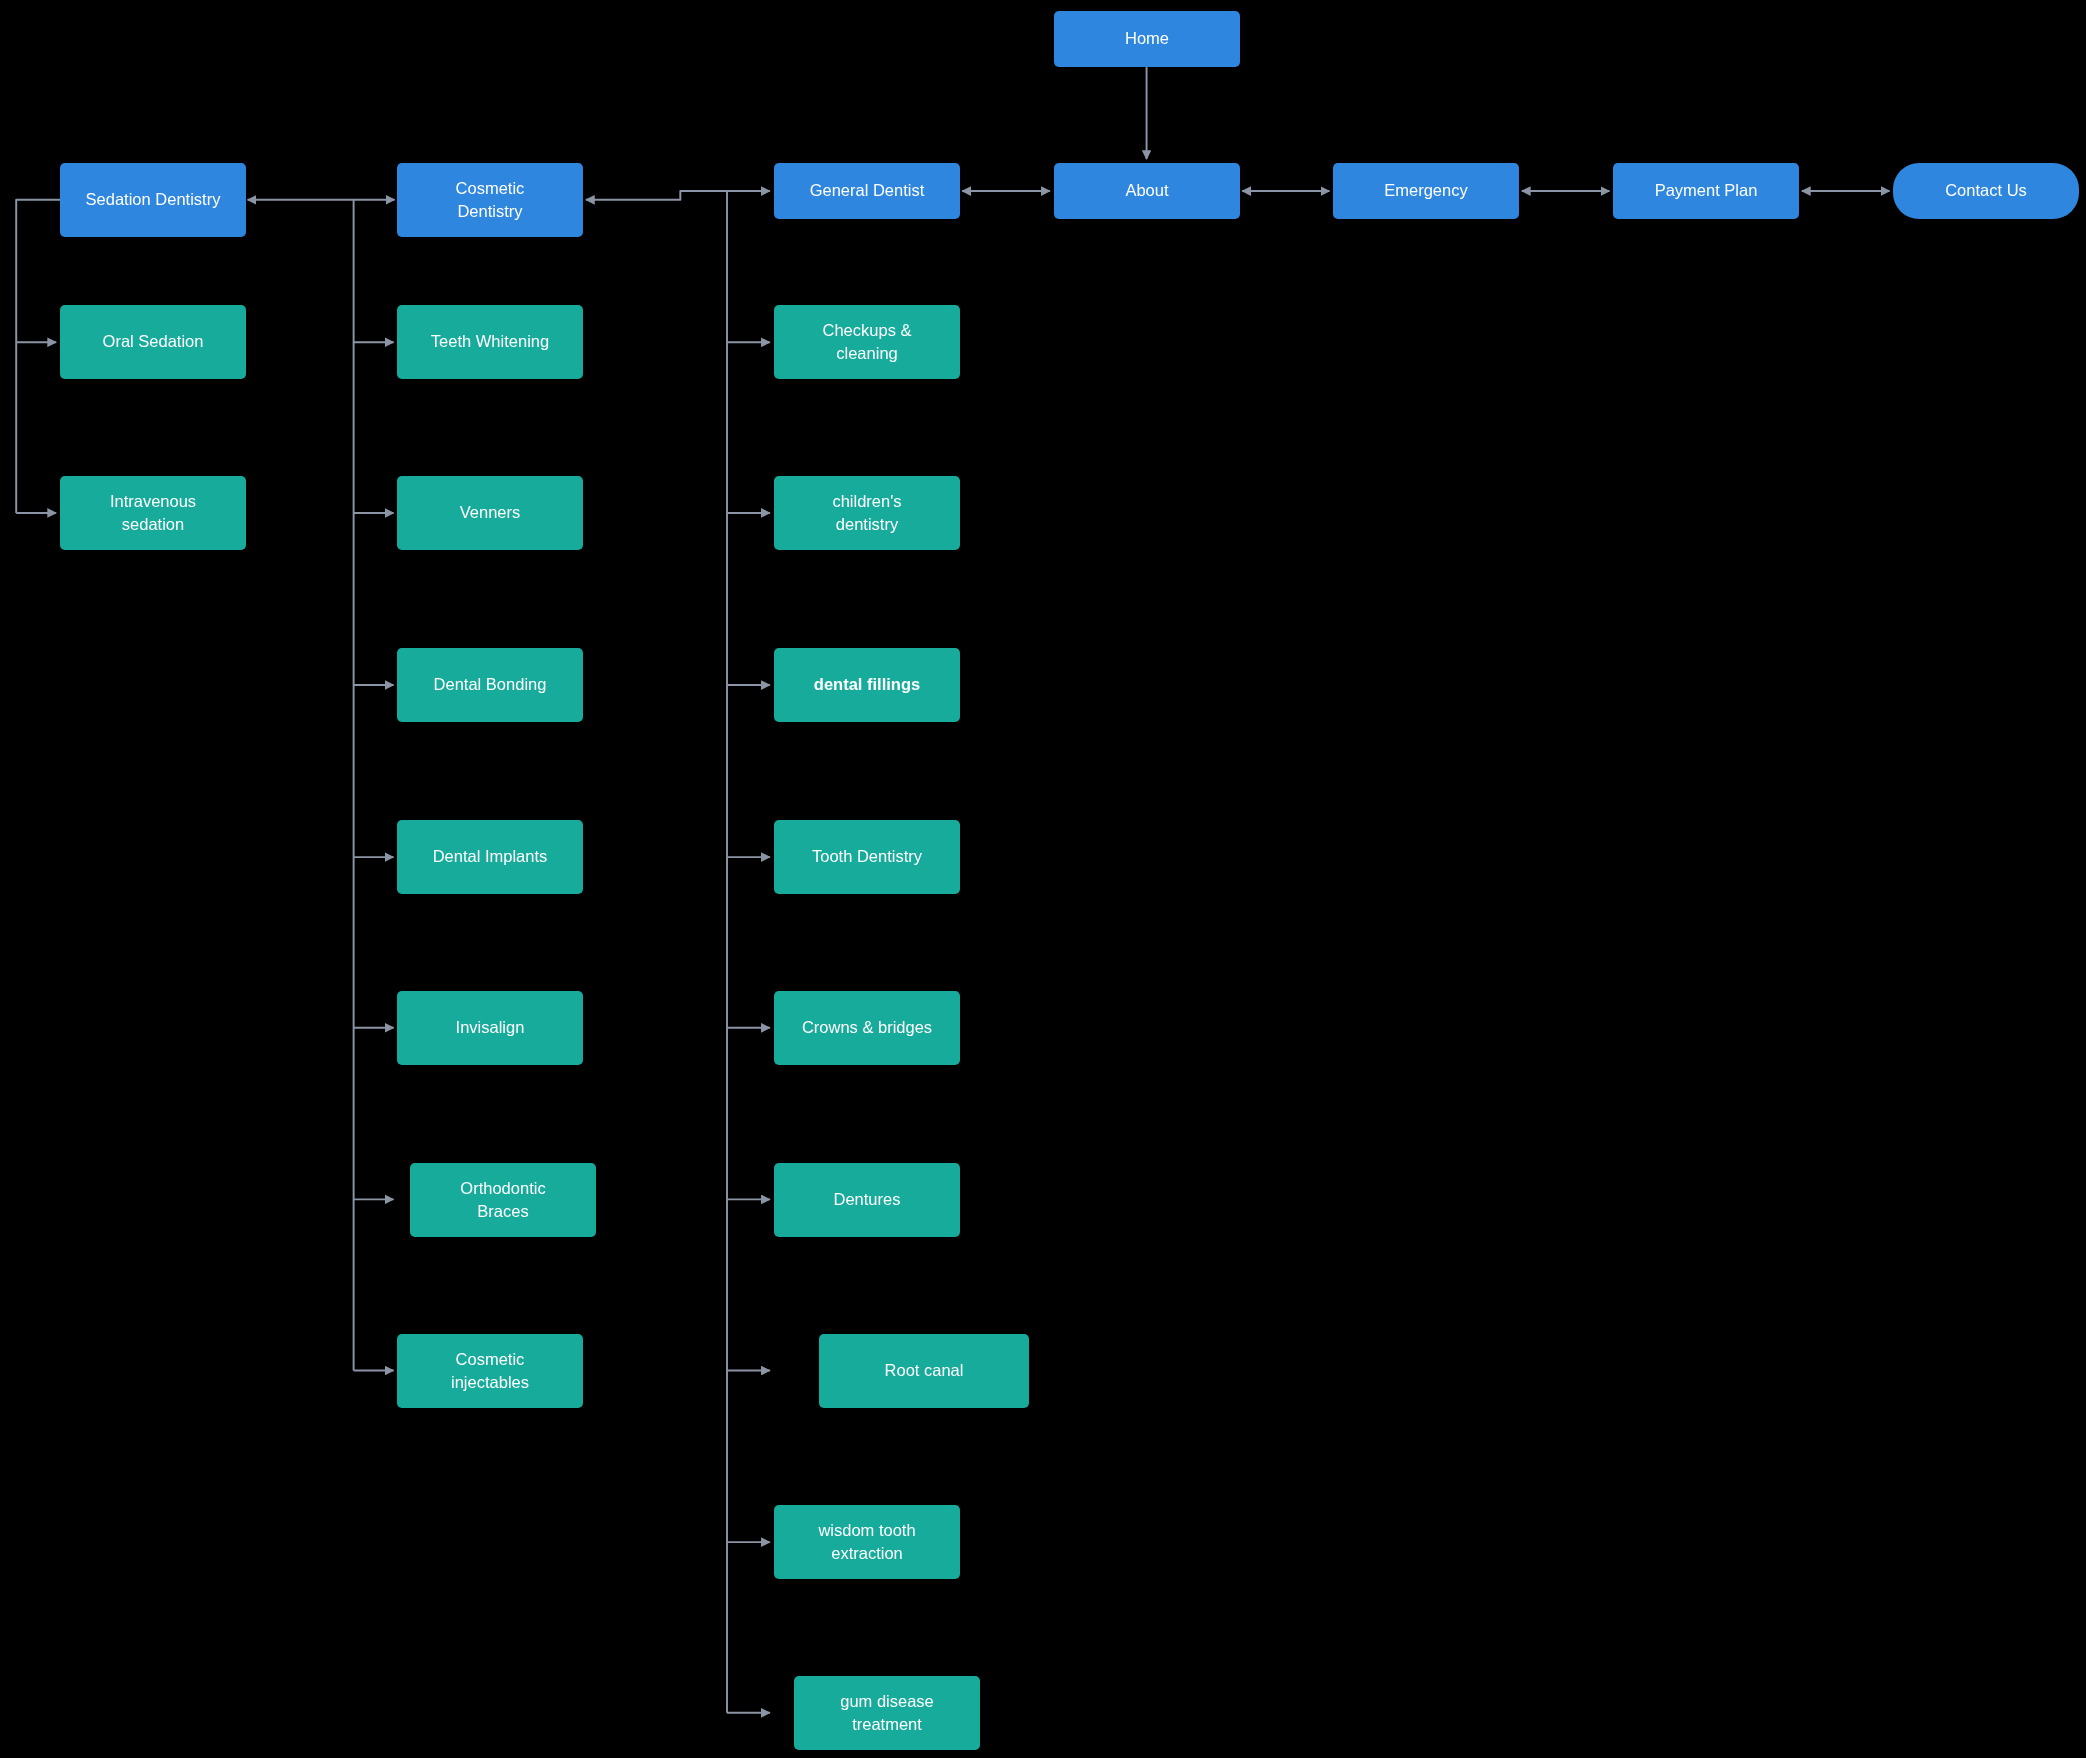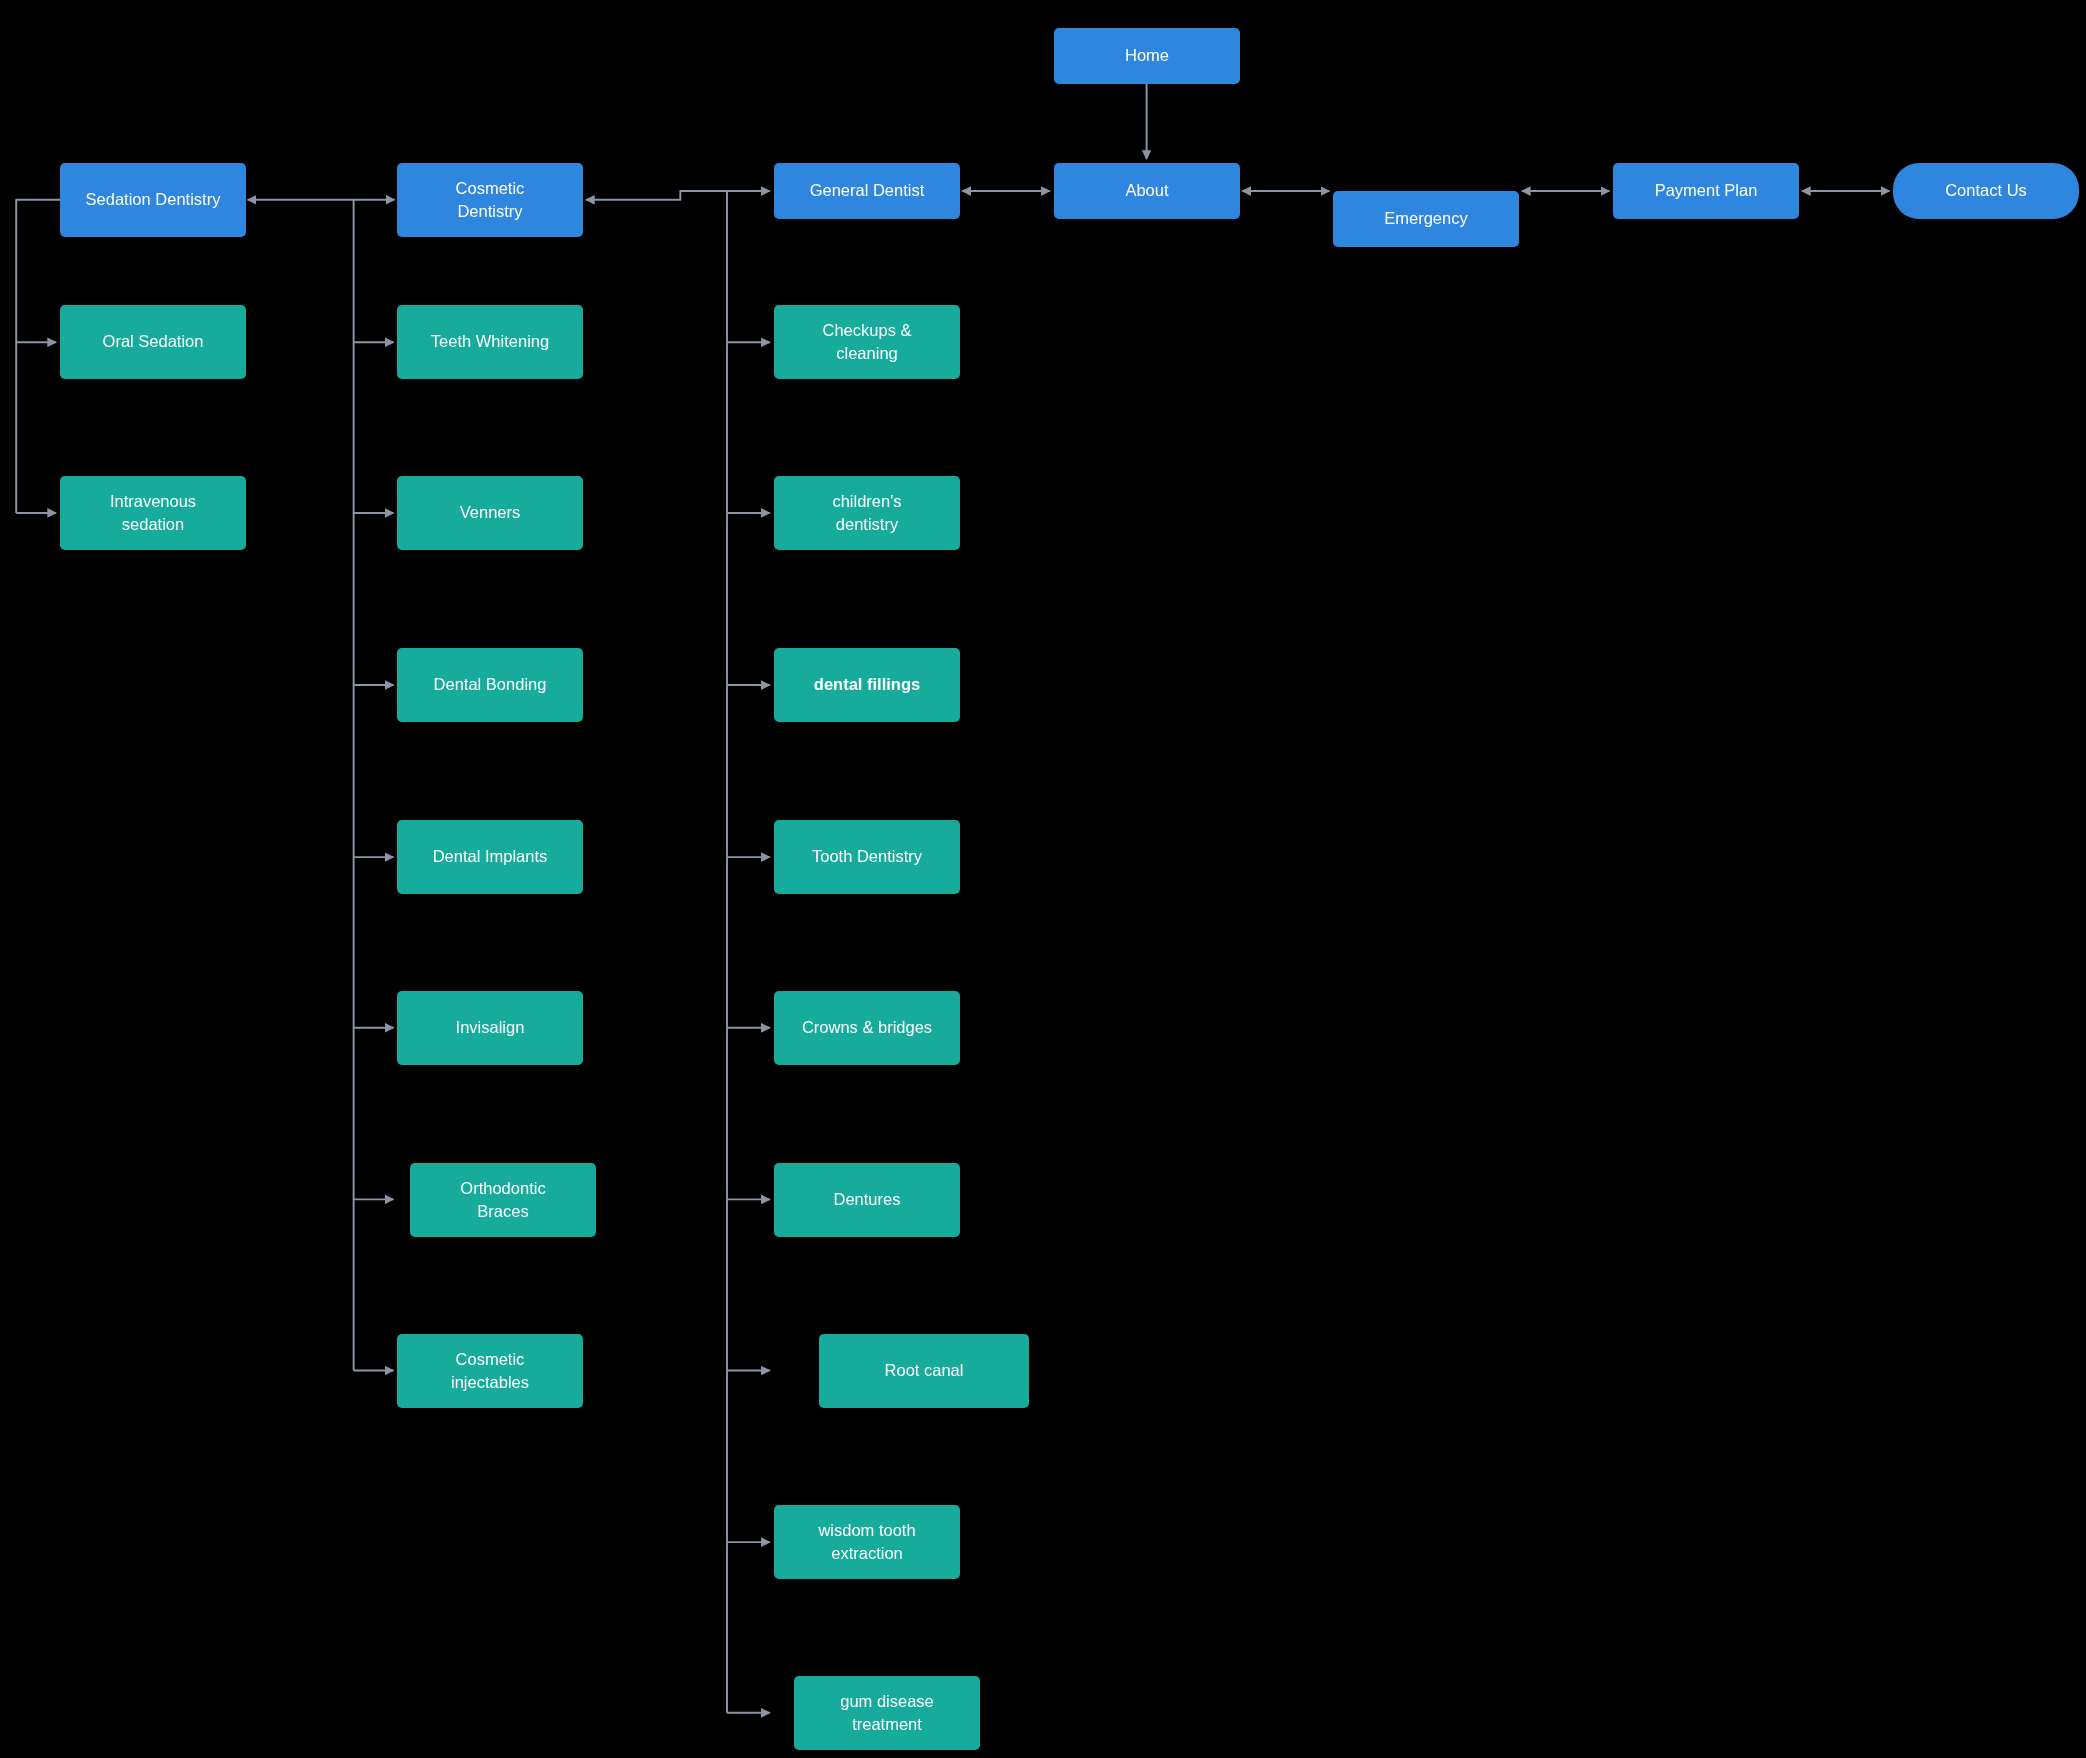--- a/index.html
+++ b/index.html
@@ -75,28 +75,28 @@
     <path class="edge" d="M1495,1055 H1583" marker-end="url(#arrow)"></path>
     <path class="edge" d="M1495,1409 H1583" marker-end="url(#arrow)"></path>
     <path class="edge" d="M1495,1763 H1583" marker-end="url(#arrow)"></path>
     <path class="edge" d="M1495,2114 H1583" marker-end="url(#arrow)"></path>
     <path class="edge" d="M1495,2467 H1583" marker-end="url(#arrow)"></path>
     <path class="edge" d="M1495,2819 H1583" marker-end="url(#arrow)"></path>
     <path class="edge" d="M1495,3172 H1583" marker-end="url(#arrow)"></path>
     <path class="edge" d="M1495,3523 H1583" marker-end="url(#arrow)"></path>
   </svg>
 
-  <div class="node primary" style="left:1054px;top:10.7px;width:186px;height:56px;margin-top:17px;">Home</div>
+  <div class="node primary" style="left:1054px;top:10.7px;width:186px;height:56px;">Home</div>
 
   <div class="node primary" style="left:60px;top:163px;width:186px;height:74px;">Sedation Dentistry</div>
   <div class="node primary" style="left:397px;top:163px;width:186px;height:74px;">Cosmetic
 Dentistry</div>
   <div class="node primary" style="left:774px;top:163px;width:186px;height:56px;">General Dentist</div>
   <div class="node primary" style="left:1054px;top:163px;width:186px;height:56px;">About</div>
-  <div class="node primary" style="left:1333px;top:163px;width:186px;height:56px;margin-top:28px;">Emergency</div>
+  <div class="node primary" style="left:1333px;top:163px;width:186px;height:56px;">Emergency</div>
   <div class="node primary" style="left:1613px;top:163px;width:186px;height:56px;">Payment Plan</div>
   <div class="node primary" style="left:1893px;top:163px;width:186px;height:56px;border-radius:26px;">Contact Us</div>
 
   <div class="node secondary" style="left:60px;top:305px;width:186px;height:74px;">Oral Sedation</div>
   <div class="node secondary" style="left:60px;top:476px;width:186px;height:74px;">Intravenous
 sedation</div>
 
   <div class="node secondary" style="left:397px;top:305px;width:186px;height:74px;">Teeth Whitening</div>
   <div class="node secondary" style="left:397px;top:476px;width:186px;height:74px;">Venners</div>
   <div class="node secondary" style="left:397px;top:648px;width:186px;height:74px;">Dental Bonding</div>

